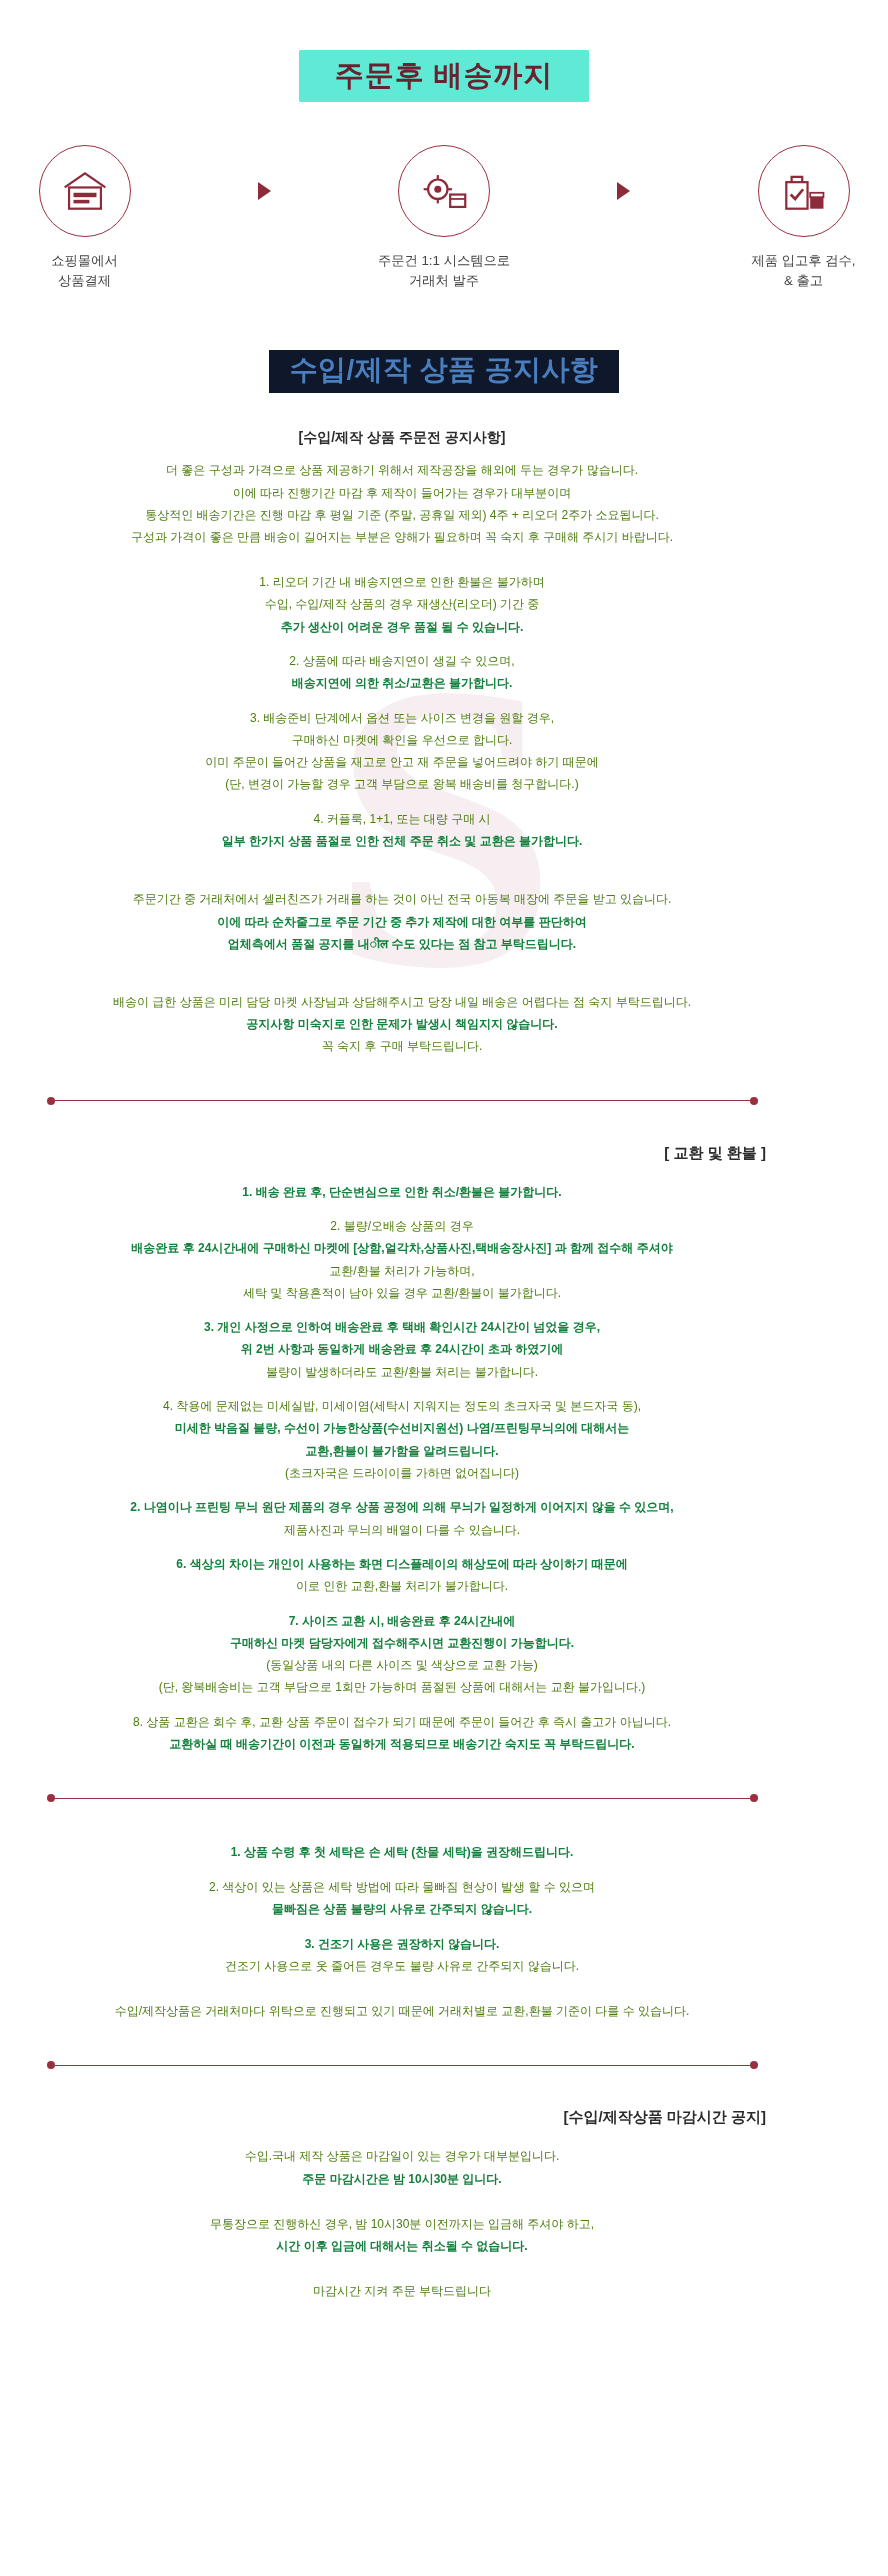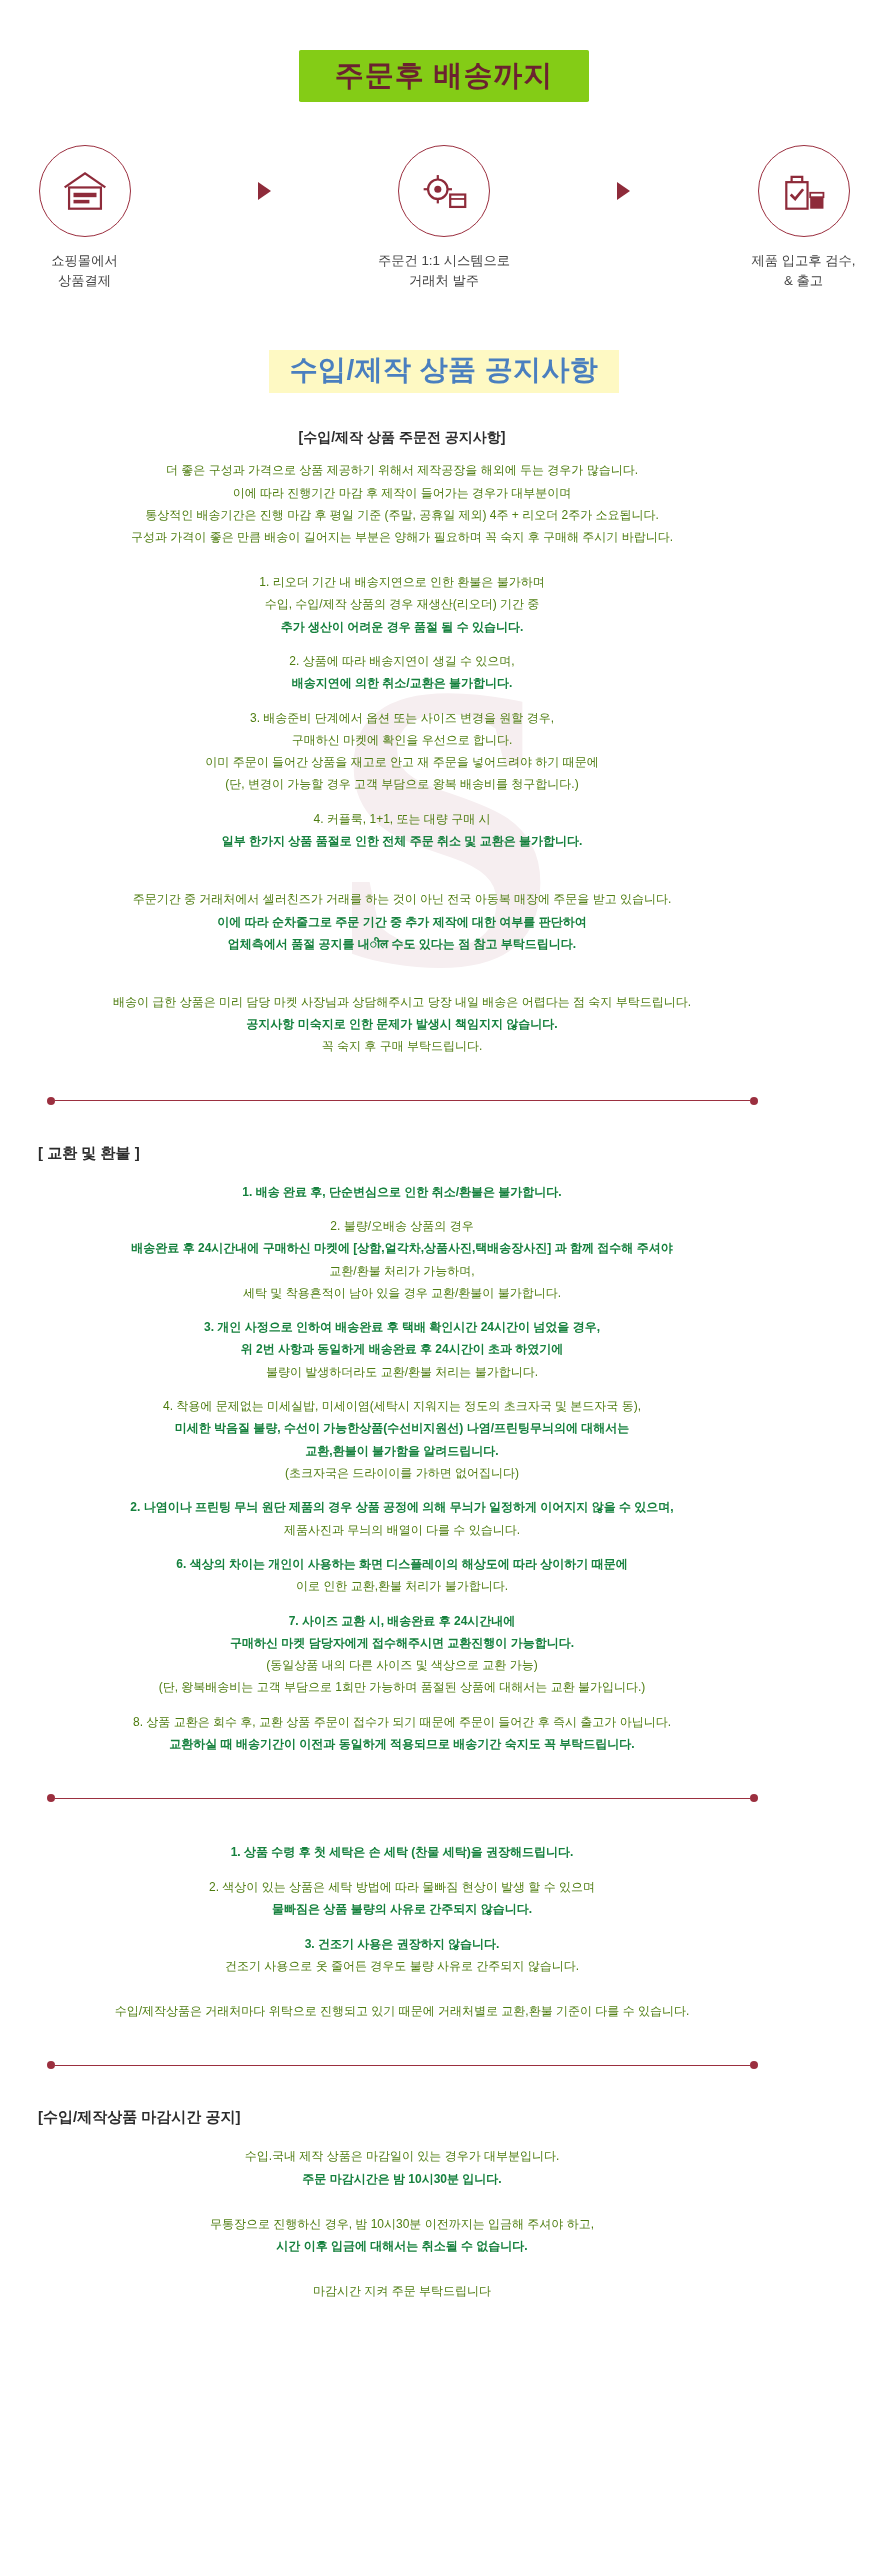--- a/index.html
+++ b/index.html
@@ -22,21 +22,21 @@
     box-sizing: border-box;
   }
 
   
   .banner-wrap {
     text-align: center;
     margin-top: 18px;
   }
   .banner {
     display: inline-block;
-    background: #84cc16;
+    background: #5eead4;
     padding: 10.7px 36px 12.4px 36px;
     border-radius: 1.8px;
   }
   .banner-text {
     font-size: 29px;
     font-weight: bold;
     color: #6b2230;
     letter-spacing: 0.9px;
     line-height: 1;
   }
@@ -86,21 +86,21 @@
   }
 
   
   .section-title-wrap {
     margin-top: 59px;
     text-align: center;
     position: relative;
   }
   .section-title-bg {
     display: inline-block;
-    background: #fef9c3;
+    background: #0f172a;
     padding: 5.3px 21px 7px 21px;
   }
   .section-title {
     font-size: 28px;
     font-weight: bold;
     color: #4a7fbf;
     letter-spacing: 0.4px;
     line-height: 1.1;
   }
 
@@ -164,21 +164,21 @@
     background: #9b2f3f;
   }
   .divider .dot {
     width: 8px;
     height: 8px;
     border-radius: 50%;
     background: #9b2f3f;
   }
 
   .section-head {
-    text-align: left;
+    text-align: right;
     font-size: 15px;
     font-weight: bold;
     color: #2b2b2b;
     margin-bottom: 18px;
   }
 </style>
 </head>
 <body>
 
 <div class="page">

